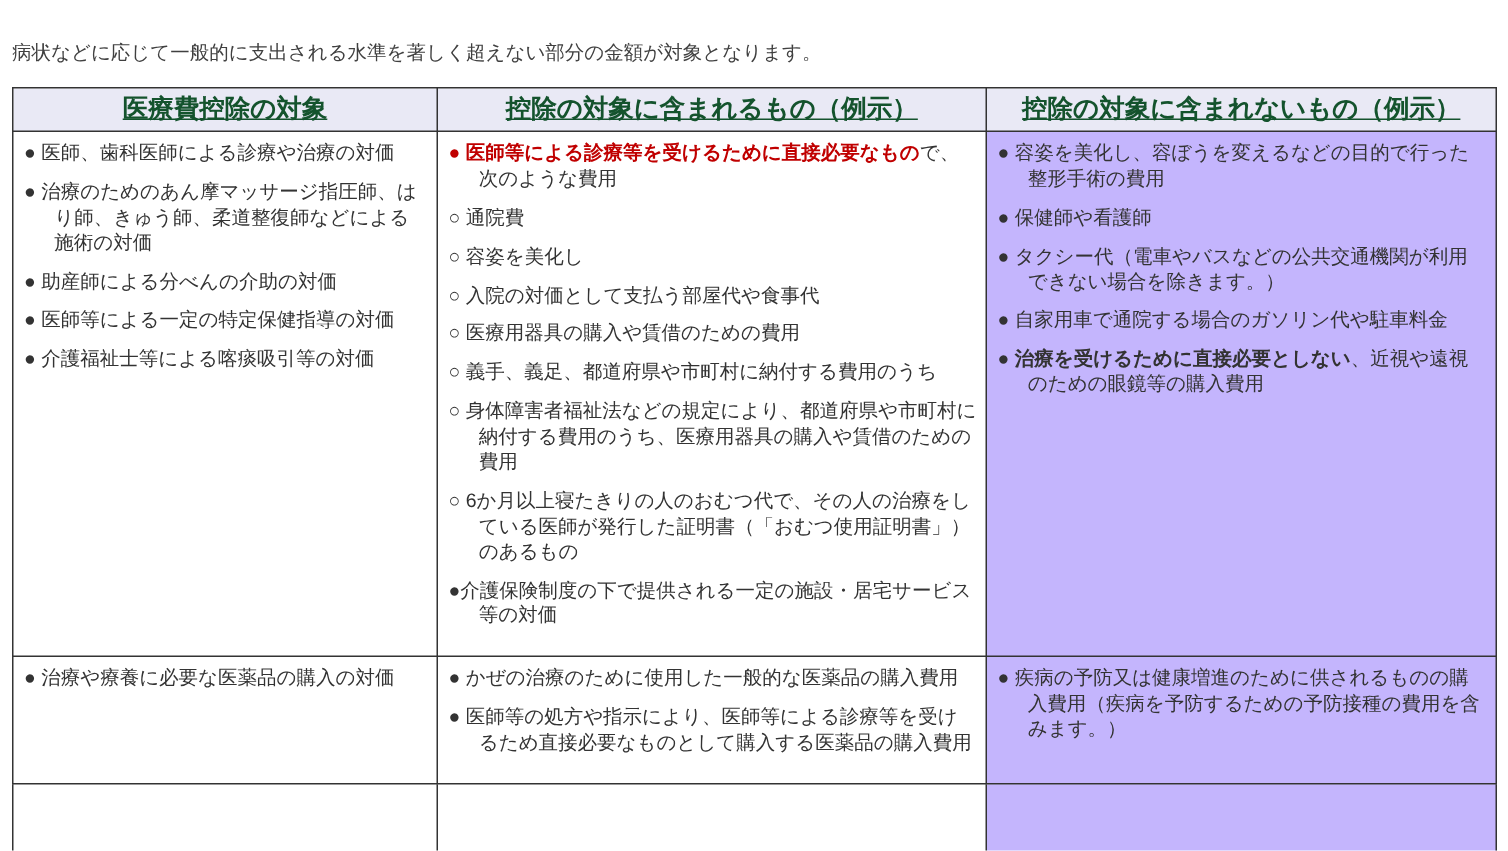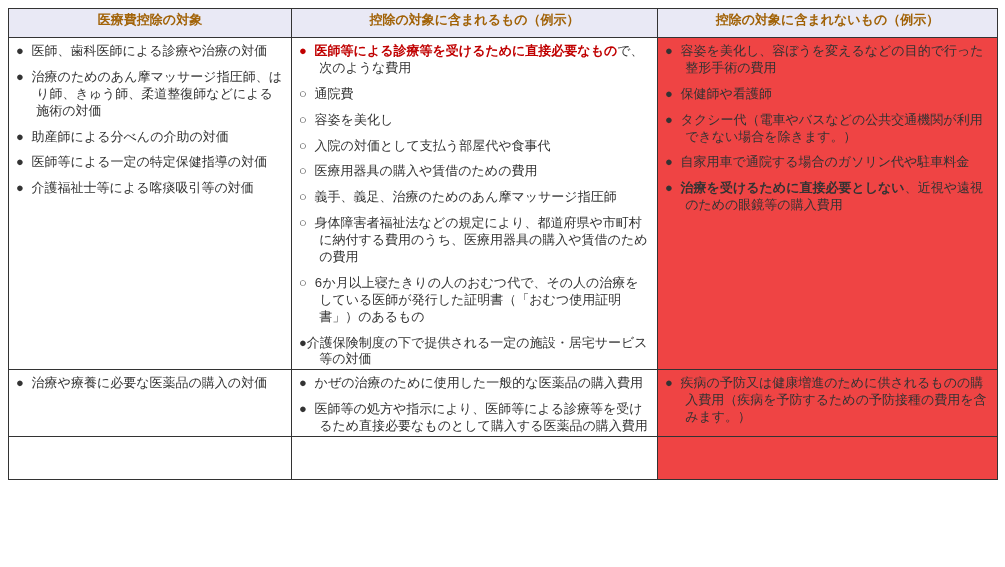--- a/index.html
+++ b/index.html
@@ -7,40 +7,41 @@
     width:1005px;height:567px;overflow:hidden;
     font-family:"Liberation Sans","DejaVu Sans",sans-serif;
     color:#333;font-size:13px;
   }
   .page{padding:8px 8px 0 8px;}
   .doc-title{font-size:14px;font-weight:bold;color:#000;margin:0 0 2px 0;letter-spacing:0.5px;}
   .doc-sub{margin:18px 0 14px 0;color:#404040;}
   table.med{border-collapse:collapse;table-layout:fixed;width:989px;}
   table.med th,table.med td{border:1px solid #333;vertical-align:top;}
   table.med th{
-    background:#E9E9F5;color:#a16207;font-weight:bold;font-size:13px;
-    height:24px;padding:2px 4px;text-align:center;
+    background:#E9E9F5;color:#14532d;font-weight:bold;font-size:17px;
+    height:24px;padding:2px 4px;text-align:center;text-decoration:underline;
   }
-  table.med td{padding:6px 6px 0 7px;background:#fff;font-family:Liberation Mono, monospace;}
-  table.med td.col2{background:#ef4444;}
+  table.med td{padding:6px 6px 18px 7px;background:#fff;}
+  table.med td.col2{background:#c4b5fd;}
   col.c0{width:283px;} col.c1{width:366px;} col.c2{width:340px;}
   .item{padding-left:1.55em;text-indent:-1.55em;margin:0 0 9px 0;line-height:1.3;}
   .item:last-child{margin-bottom:0;}
   .marker{color:#333;}
   .red{color:#C00000;}
   .b{font-weight:bold;}
   tr.r1 td{height:299px;}
   tr.r2 td{height:36px;}
   tr.r3 td{height:52px;}
   tr.r4 td{height:36px;}
 </style>
 </head>
 <body>
 
 <div class="page">
+  <div class="doc-sub">病状などに応じて一般的に支出される水準を著しく超えない部分の金額が対象となります。</div>
 
   <table class="med">
     <colgroup>
         <col class="c0">
         <col class="c1">
         <col class="c2">
       </colgroup>
     <thead>
       <tr>
         <th>医療費控除の対象</th>
@@ -56,21 +57,21 @@
             <div class="item"><span class="marker">●&nbsp;</span><span class="">助産師による分べんの介助の対価</span></div>
             <div class="item"><span class="marker">●&nbsp;</span><span class="">医師等による一定の特定保健指導の対価</span></div>
             <div class="item"><span class="marker">●&nbsp;</span><span class="">介護福祉士等による喀痰吸引等の対価</span></div>
           </td>
           <td class="col1">
             <div class="item"><span class="marker red">●&nbsp;</span><span class="b red">医師等による診療等を受けるために直接必要なもの</span><span class="">で、次のような費用</span></div>
             <div class="item"><span class="marker">○&nbsp;</span><span class="">通院費</span></div>
             <div class="item"><span class="marker">○&nbsp;</span><span class="">容姿を美化し</span></div>
             <div class="item"><span class="marker">○&nbsp;</span><span class="">入院の対価として支払う部屋代や食事代</span></div>
             <div class="item"><span class="marker">○&nbsp;</span><span class="">医療用器具の購入や賃借のための費用</span></div>
-            <div class="item"><span class="marker">○&nbsp;</span><span class="">義手、義足、治療のためのあん摩マッサージ指圧師</span></div>
+            <div class="item"><span class="marker">○&nbsp;</span><span class="">義手、義足、都道府県や市町村に納付する費用のうち</span></div>
             <div class="item"><span class="marker">○&nbsp;</span><span class="">身体障害者福祉法などの規定により、都道府県や市町村に納付する費用のうち、医療用器具の購入や賃借のための費用</span></div>
             <div class="item"><span class="marker">○&nbsp;</span><span class="">6か月以上寝たきりの人のおむつ代で、その人の治療をしている医師が発行した証明書（「おむつ使用証明書」）のあるもの</span></div>
             <div class="item"><span class="marker">●</span><span class="">介護保険制度の下で提供される一定の施設・居宅サービス等の対価</span></div>
           </td>
           <td class="col2">
             <div class="item"><span class="marker">●&nbsp;</span><span class="">容姿を美化し、容ぼうを変えるなどの目的で行った整形手術の費用</span></div>
             <div class="item"><span class="marker">●&nbsp;</span><span class="">保健師や看護師</span></div>
             <div class="item"><span class="marker">●&nbsp;</span><span class="">タクシー代（電車やバスなどの公共交通機関が利用できない場合を除きます。）</span></div>
             <div class="item"><span class="marker">●&nbsp;</span><span class="">自家用車で通院する場合のガソリン代や駐車料金</span></div>
             <div class="item"><span class="marker">●&nbsp;</span><span class="b ">治療を受けるために直接必要としない</span><span class="">、近視や遠視のための眼鏡等の購入費用</span></div>

